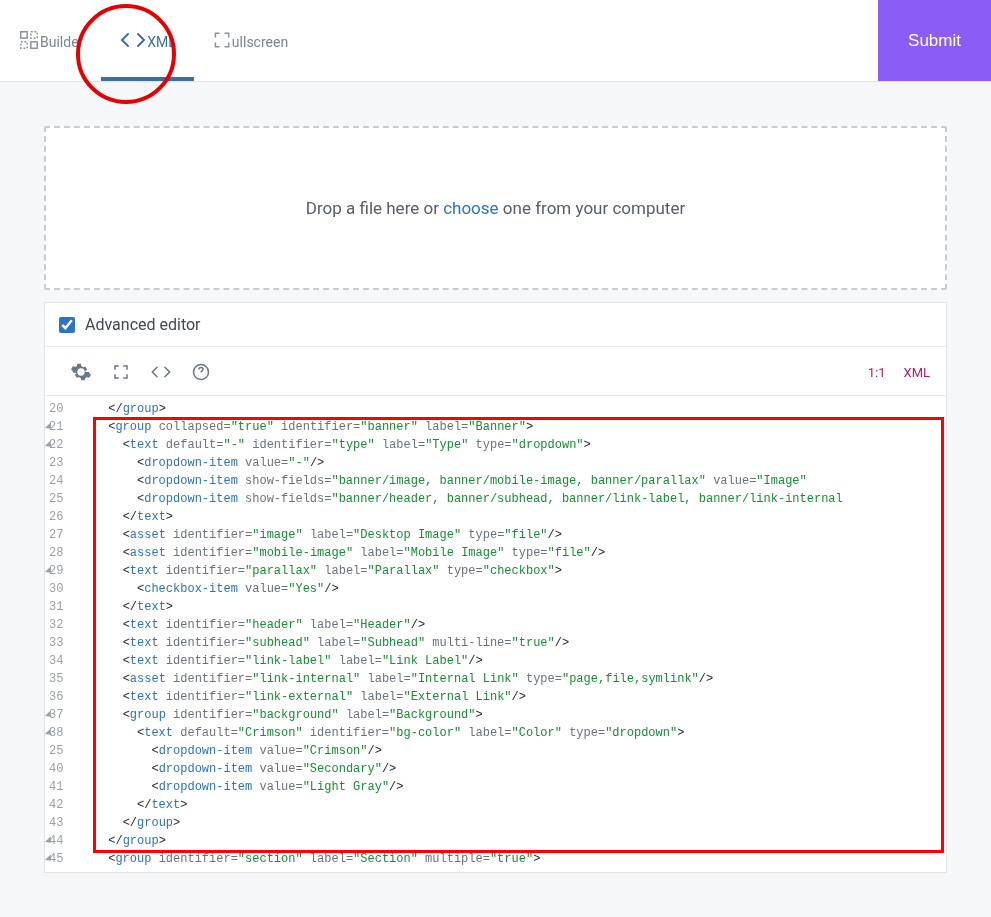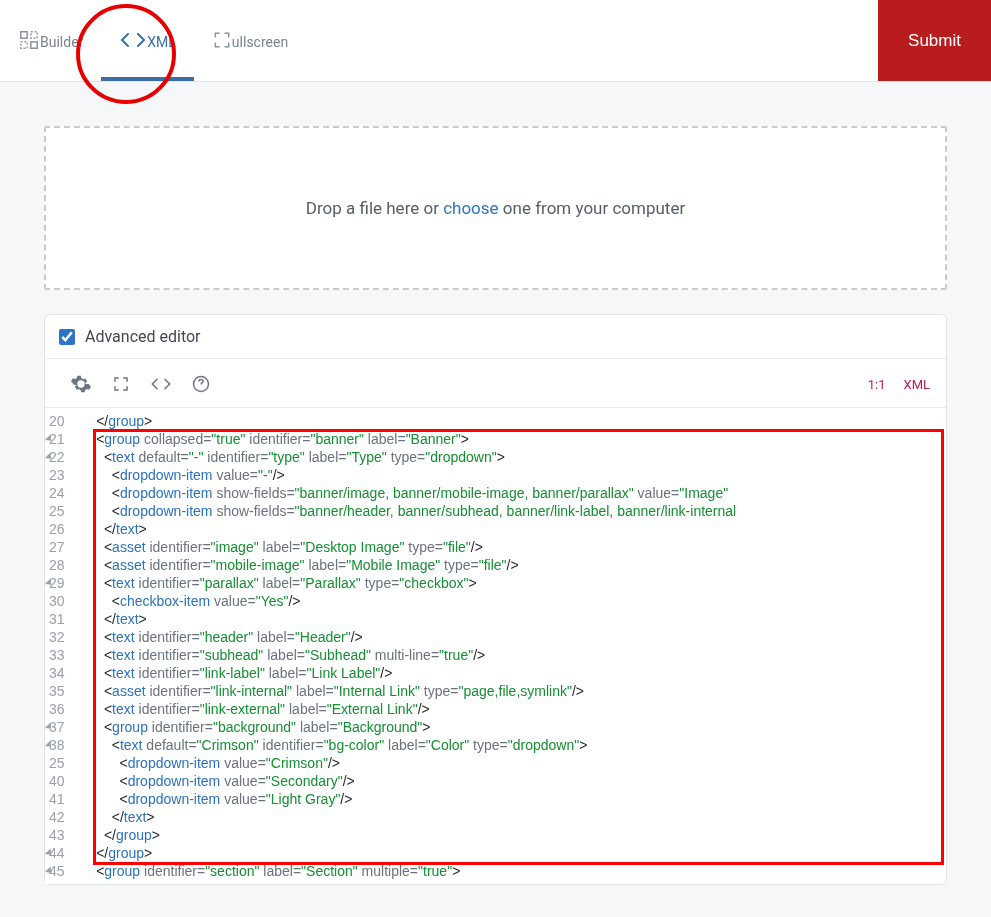--- a/index.html
+++ b/index.html
@@ -4,33 +4,33 @@
 <style>
   * { box-sizing: border-box; margin: 0; padding: 0; }
   body { font-family: -apple-system, BlinkMacSystemFont, "Segoe UI", Roboto, sans-serif; background: #f5f7f9; width: 991px; height: 917px; overflow: hidden; }
   .topbar { background: #fff; height: 82px; border-bottom: 1px solid #e0e4e8; display: flex; align-items: stretch; }
   .tab { display: flex; flex-direction: row; align-items: center; justify-content: center; padding: 10px 18px 8px; color: #7a8590; font-size: 14px; cursor: pointer; position: relative; }
   .tab.active { color: #3b6ea5; }
   .tab.active::after { content:''; position:absolute; bottom:0; left:0; right:0; height:4px; background:#3b6ea5; }
   .tab .icon { height: 26px; display:flex; align-items:center; justify-content:center; margin-bottom:4px; }
   .spacer { flex: 1; }
   .btn-cancel { background:transparent; border:none; font-size:17px; color:#6b7785; padding:0 26px; cursor:pointer; }
-  .btn-submit { background:#b91c1c; color:#fff; border:none; font-size:17px; font-weight:500; padding:0 30px; cursor:pointer; }
+  .btn-submit { background:#8b5cf6; color:#fff; border:none; font-size:17px; font-weight:500; padding:0 30px; cursor:pointer; }
   .circle-annot { position:absolute; top:4px; left:76px; width:100px; height:100px; border:4px solid #e60000; border-radius:50%; pointer-events:none; z-index:50; }
 
   .content { padding: 44px 44px 0; }
   .dropzone { border: 2px dashed #c6ccd2; border-radius:2px; background:#fff; height:164px; display:flex; align-items:center; justify-content:center; font-size:17px; color:#555e68; }
   .dropzone a { color:#2b74c7; text-decoration:none; }
-  .editor-card { margin-top:24px; border:1px solid #e0e4e8; border-radius:6px; background:#fff; }
+  .editor-card { margin-top:12px; border:1px solid #e0e4e8; border-radius:0; background:#fff; }
   .adv-row { padding:12px 14px; border-bottom:1px solid #e8eaed; font-size:16px; color:#404852; display:flex; align-items:center; }
   .adv-row input[type=checkbox] { width:16px; height:16px; margin-right:10px; accent-color:#2b74c7; }
   .toolbar { display:flex; align-items:center; padding:14px 16px 12px; border-bottom:1px solid #e8eaed; color:#6b7785; }
   .toolbar .t-icon { width:40px; display:flex; justify-content:center; cursor:pointer; }
   .toolbar .status { margin-left:auto; font-size:13px; color:#be185d; display:flex; gap:18px; }
-  .code-area { display:flex; font-family: Liberation Sans, sans-serif; font-size:14px; line-height:18px; position:relative; }
+  .code-area { display:flex; font-family: Liberation Mono, monospace; font-size:12px; line-height:18px; position:relative; }
   .gutter { background:#fff; color:#9aa1a9; text-align:right; padding:4px 8px 4px 4px; border-right:0; user-select:none; }
   .gutter .ln { height:18px; position:relative; }
   .gutter .ln.fold::before { content:''; position:absolute; left:-2px; top:5px; border-left:5px solid #9aa1a9; border-top:4px solid transparent; border-bottom:4px solid transparent; transform:rotate(45deg); }
   .code { padding:4px 0 4px 8px; white-space:pre; overflow:hidden; flex:1; position:relative; }
   .code .l { height:18px; }
   .t  { color:#2b72c0; }
   .a  { color:#6a737d; }
   .v  { color:#148f32; }
   .p  { color:#24292e; }
   .rect-annot { position:absolute; border:3px solid #ff0000; pointer-events:none; }

